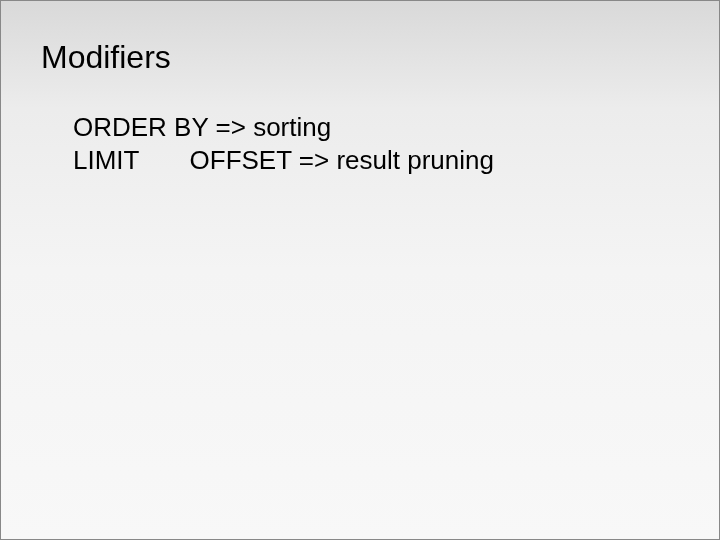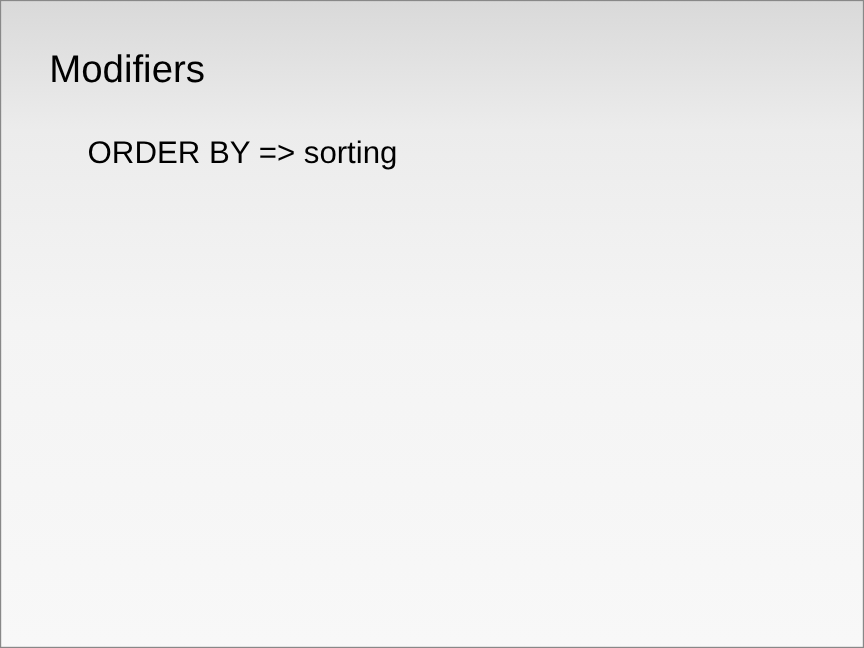--- a/index.html
+++ b/index.html
@@ -38,14 +38,15 @@
   }
   .body .line { white-space: pre; }
 </style>
 </head>
 <body>
 
 <div class="slide">
   <div class="title">Modifiers</div>
   <div class="body">
     <div class="line">ORDER BY =&gt; sorting</div>
+    <div class="line">LIMIT       OFFSET =&gt; result pruning</div>
   </div>
 </div>
 
 </body></html>

